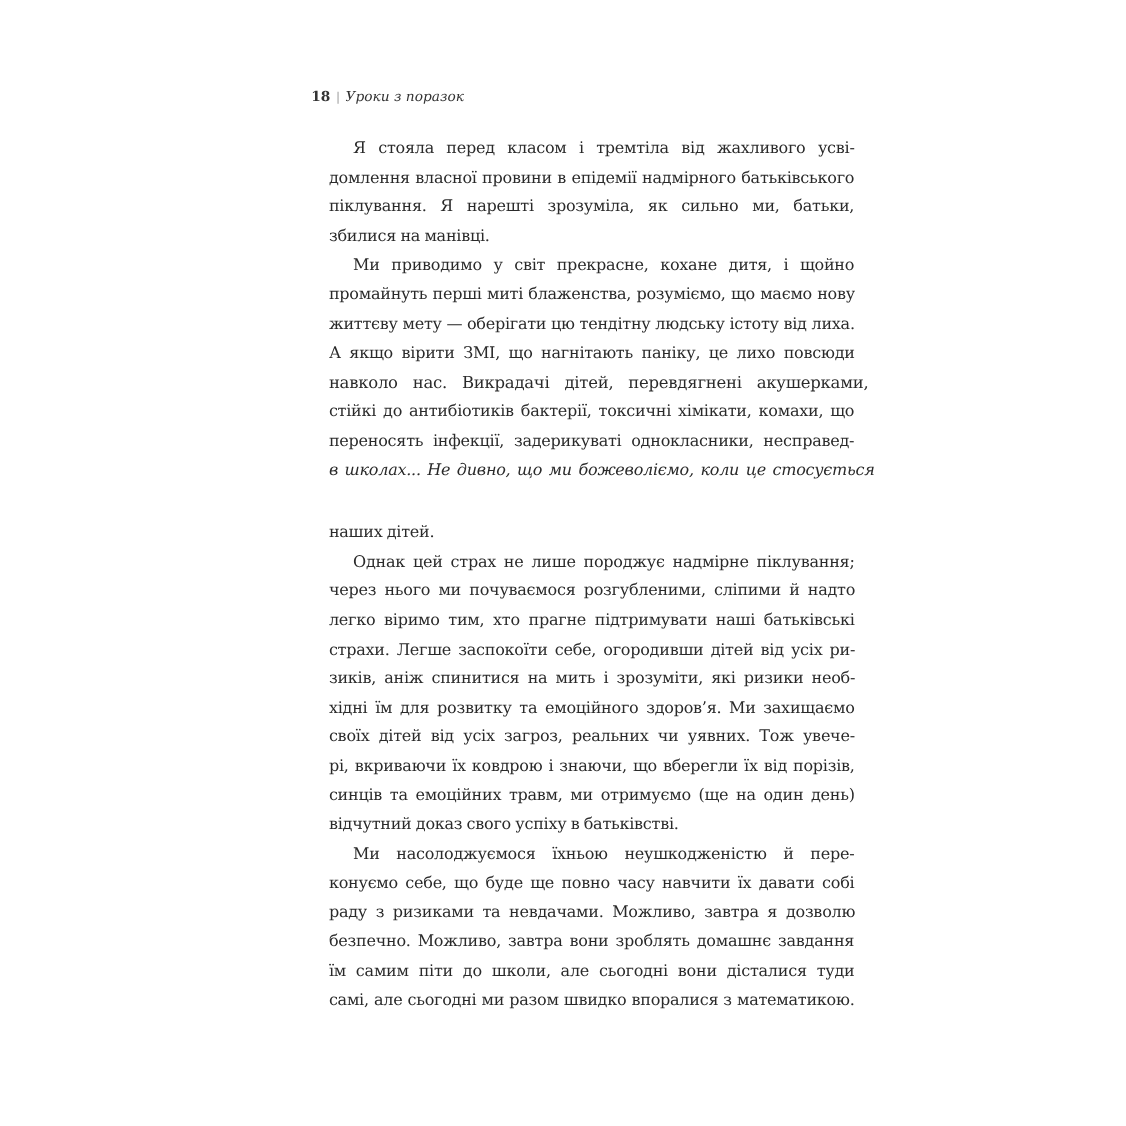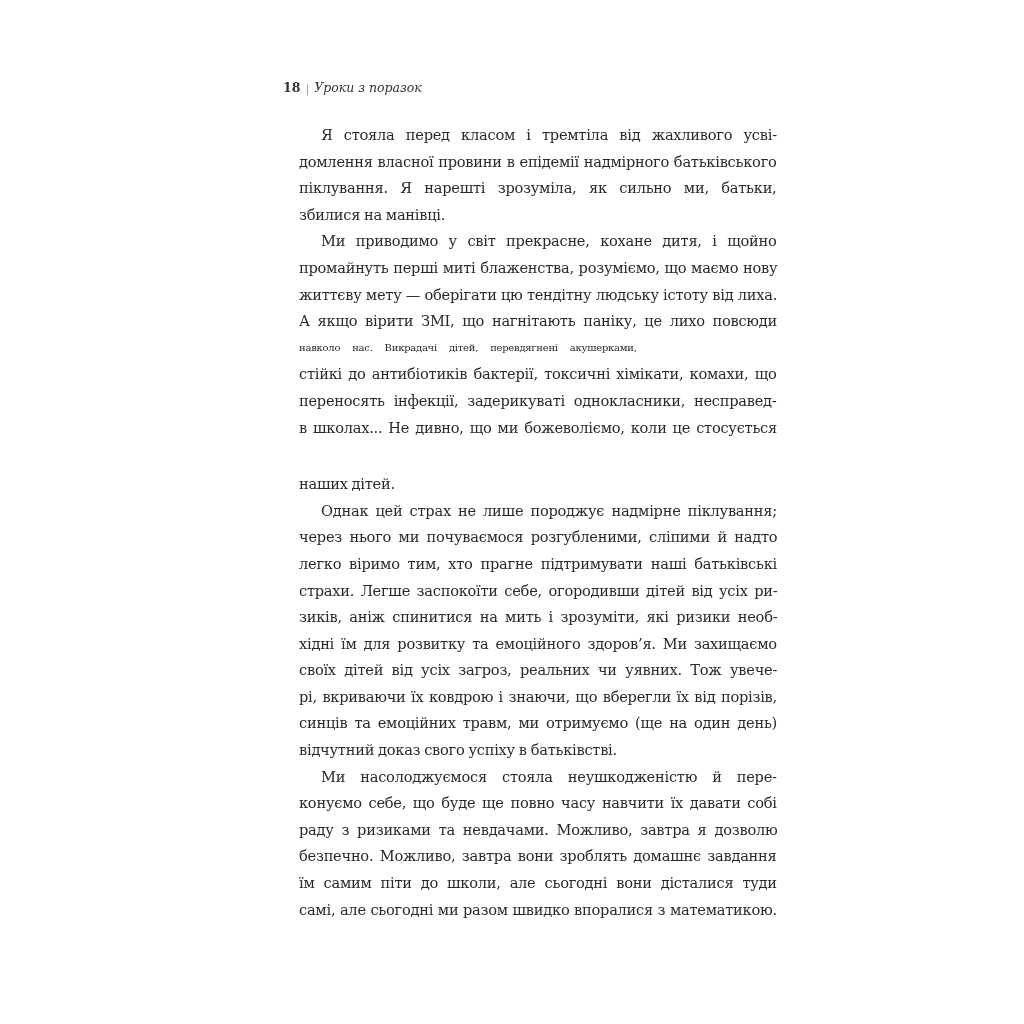--- a/index.html
+++ b/index.html
@@ -82,42 +82,42 @@
       <div class="line" style="white-space: nowrap; font-size: 14.6px; height: 26.6px; word-spacing: 0.5px; text-align: left; text-align-last: left;">домлення власної провини в епідемії надмірного батьківського</div>
       <div class="line" style="white-space: nowrap; font-size: 14.6px; height: 26.6px; word-spacing: 8.07143px; text-align: left; text-align-last: left;">піклування. Я нарешті зрозуміла, як сильно ми, батьки,</div>
       <div class="line last" style="white-space: nowrap; font-size: 14.6px; height: 26.6px;">збилися на манівці.</div>
     </div>
 
     <div>
       <div class="line indent" style="white-space: nowrap; font-size: 14.6px; height: 26.6px; word-spacing: 6.125px; text-align: left; text-align-last: left;">Ми приводимо у світ прекрасне, кохане дитя, і щойно</div>
       <div class="line" style="white-space: nowrap; font-size: 14.6px; height: 26.6px; word-spacing: 0.357143px; text-align: left; text-align-last: left;">промайнуть перші миті блаженства, розуміємо, що маємо нову</div>
       <div class="line" style="white-space: nowrap; font-size: 14.6px; height: 26.6px; word-spacing: -0.0555556px; text-align: left; text-align-last: left;">життєву мету — оберігати цю тендітну людську істоту від лиха.</div>
       <div class="line" style="white-space: nowrap; font-size: 14.6px; height: 26.6px; word-spacing: 3.38889px; text-align: left; text-align-last: left;">А якщо вірити ЗМІ, що нагнітають паніку, це лихо повсюди</div>
-      <div class="line" style="white-space: nowrap; font-size: 10px; height: 26.6px; word-spacing: 9.1px; text-align: left; text-align-last: left;">навколо нас. Викрадачі дітей, перевдягнені акушерками,</div>
+      <div class="line" style="white-space: nowrap; font-size: 15px; height: 26.6px; word-spacing: 9.1px; text-align: left; text-align-last: left;">навколо нас. Викрадачі дітей, перевдягнені акушерками,</div>
       <div class="line" style="white-space: nowrap; font-size: 14.6px; height: 26.6px; word-spacing: 1.92857px; text-align: left; text-align-last: left;">стійкі до антибіотиків бактерії, токсичні хімікати, комахи, що</div>
       <div class="line" style="white-space: nowrap; font-size: 14.6px; height: 26.6px; word-spacing: 4.5px; text-align: left; text-align-last: left;">переносять інфекції, задерикуваті однокласники, несправед-</div>
-      <div class="line" style="white-space: nowrap; font-size: 14.6px; height: 26.6px; word-spacing: 1.61111px; text-align: center; text-align-last: left;">в школах... Не дивно, що ми божеволіємо, коли це стосується</div>
+      <div class="line" style="white-space: nowrap; font-size: 14.6px; height: 26.6px; word-spacing: 1.61111px; text-align: center; text-align-last: left; font-style: italic;">в школах... Не дивно, що ми божеволіємо, коли це стосується</div>
       <div class="line last" style="white-space: nowrap; font-size: 14.6px; height: 26.6px; margin-top: 30px;">наших дітей.</div>
     </div>
 
     <div>
       <div class="line indent" style="white-space: nowrap; font-size: 14.6px; height: 26.6px; word-spacing: 2.78571px; text-align: left; text-align-last: left;">Однак цей страх не лише породжує надмірне піклування;</div>
       <div class="line" style="white-space: nowrap; font-size: 14.6px; height: 26.6px; word-spacing: 3.07143px; text-align: left; text-align-last: left;">через нього ми почуваємося розгубленими, сліпими й надто</div>
       <div class="line" style="white-space: nowrap; font-size: 14.6px; height: 26.6px; word-spacing: 3.5px; text-align: left; text-align-last: left;">легко віримо тим, хто прагне підтримувати наші батьківські</div>
       <div class="line" style="white-space: nowrap; font-size: 14.6px; height: 26.6px; word-spacing: 2.125px; text-align: left; text-align-last: left;">страхи. Легше заспокоїти себе, огородивши дітей від усіх ри-</div>
       <div class="line" style="white-space: nowrap; font-size: 14.6px; height: 26.6px; word-spacing: 3.05556px; text-align: left; text-align-last: left;">зиків, аніж спинитися на мить і зрозуміти, які ризики необ-</div>
       <div class="line" style="white-space: nowrap; font-size: 14.6px; height: 26.6px; word-spacing: 2.625px; text-align: left; text-align-last: left;">хідні їм для розвитку та емоційного здоров’я. Ми захищаємо</div>
       <div class="line" style="white-space: nowrap; font-size: 14.6px; height: 26.6px; word-spacing: 4.05556px; text-align: left; text-align-last: left;">своїх дітей від усіх загроз, реальних чи уявних. Тож увече-</div>
       <div class="line" style="white-space: nowrap; font-size: 14.6px; height: 26.6px; word-spacing: 1.1px; text-align: left; text-align-last: left;">рі, вкриваючи їх ковдрою і знаючи, що вберегли їх від порізів,</div>
       <div class="line" style="white-space: nowrap; font-size: 14.6px; height: 26.6px; word-spacing: 2.61111px; text-align: left; text-align-last: left;">синців та емоційних травм, ми отримуємо (ще на один день)</div>
       <div class="line last" style="white-space: nowrap; font-size: 14.6px; height: 26.6px;">відчутний доказ свого успіху в батьківстві.</div>
     </div>
 
     <div>
-      <div class="line indent" style="white-space: nowrap; font-size: 14.6px; height: 26.6px; word-spacing: 10.7px; text-align: left; text-align-last: left;">Ми насолоджуємося стояла неушкодженістю й пере-</div>
+      <div class="line indent" style="white-space: nowrap; font-size: 14.6px; height: 26.6px; word-spacing: 10.7px; text-align: left; text-align-last: left;">Ми насолоджуємося їхньою неушкодженістю й пере-</div>
       <div class="line" style="white-space: nowrap; font-size: 14.6px; height: 26.6px; word-spacing: 2.3px; text-align: left; text-align-last: left;">конуємо себе, що буде ще повно часу навчити їх давати собі</div>
       <div class="line" style="white-space: nowrap; font-size: 14.6px; height: 26.6px; word-spacing: 3.5px; text-align: left; text-align-last: left;">раду з ризиками та невдачами. Можливо, завтра я дозволю</div>
       <div class="line" style="white-space: nowrap; font-size: 14.6px; height: 26.6px; word-spacing: 2px; text-align: left; text-align-last: left;">безпечно. Можливо, завтра вони зроблять домашнє завдання</div>
       <div class="line" style="white-space: nowrap; font-size: 14.6px; height: 26.6px; word-spacing: 4.61111px; text-align: left; text-align-last: left;">їм самим піти до школи, але сьогодні вони дісталися туди</div>
       <div class="line" style="white-space: nowrap; font-size: 14.6px; height: 26.6px; word-spacing: 0.25px; text-align: left; text-align-last: left;">самі, але сьогодні ми разом швидко впоралися з математикою.</div>
     </div>
   </div>
 </div>
 
 </body></html>

